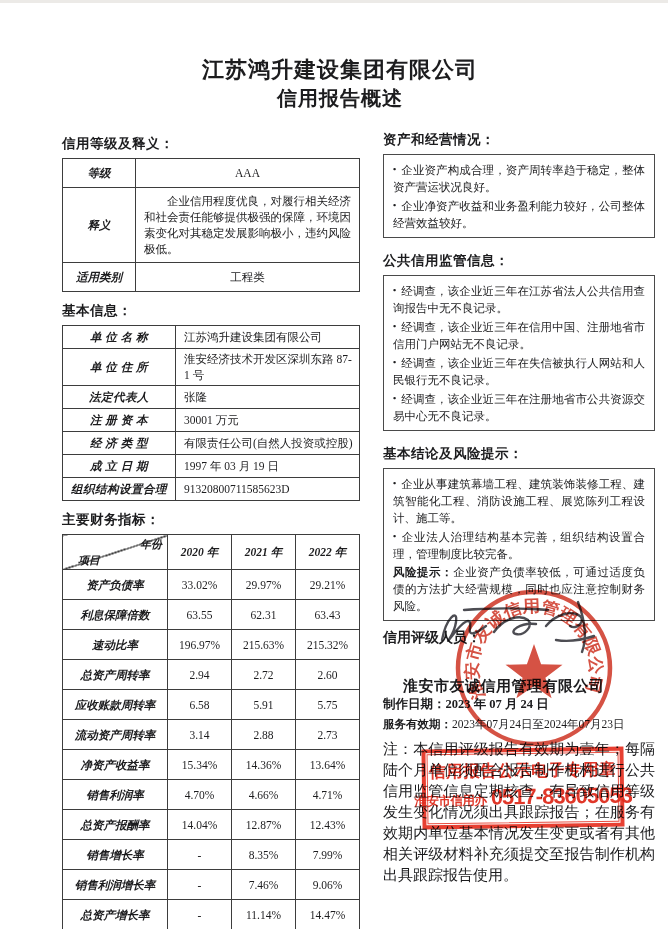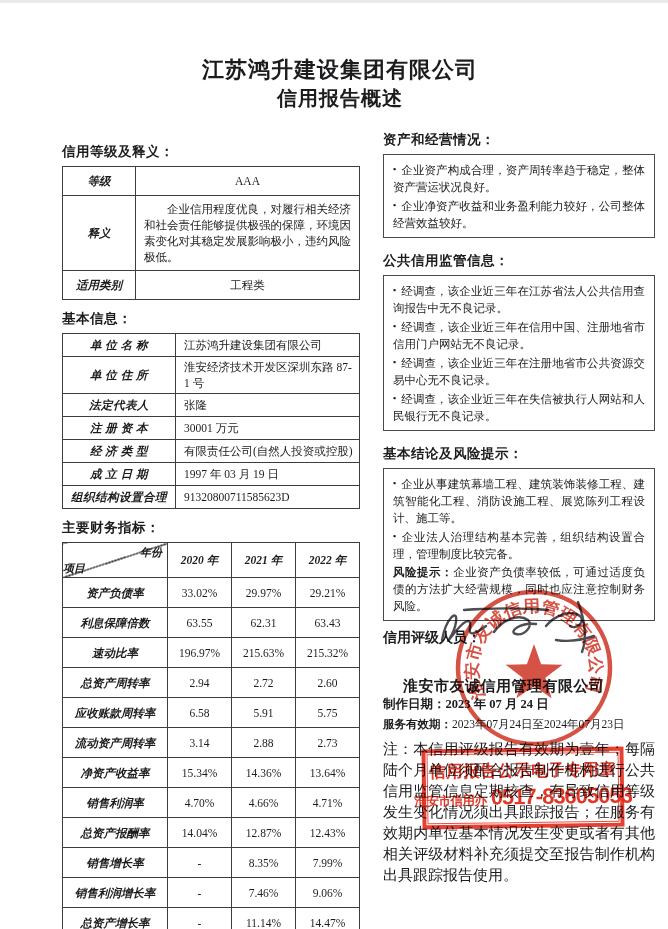--- a/index.html
+++ b/index.html
@@ -15,21 +15,21 @@
   .title .t1{font-size:22px;letter-spacing:1px;}
   .title .t2{font-size:20px;letter-spacing:1px;}
 
   
   .col-left{position:absolute;left:62px;top:130px;width:298px;}
   .col-right{position:absolute;left:383px;top:130px;width:272px;}
 
   .sec-h{font-family:"Liberation Sans","DejaVu Sans",sans-serif;font-weight:bold;font-size:13.5px;
          letter-spacing:.5px;line-height:19px;margin:0 0 5px 0;}
   .col-left .sec-h{margin-top:9px;}
-  .col-left .sec-h:first-child{margin-top:12px;}
+  .col-left .sec-h:first-child{margin-top:4px;}
 
   table{border-collapse:collapse;width:100%;table-layout:fixed;}
   td,th{border:1px solid #3d3d3d;font-size:11.5px;line-height:16px;padding:2px 4px;
         vertical-align:middle;word-break:break-all;}
   th{font-weight:bold;text-align:center;font-style:italic;}
 
   
   .rating-table th{width:64px;}
   .rating-table td{text-align:center;margin-top:36px;}
   .rating-table tr.multiline td{text-align:justify;padding:5px 8px;height:58px;}
@@ -42,21 +42,21 @@
   .basic-table td{text-align:left;padding-left:8px;}
   .basic-table td,.basic-table th{height:18px;}
 
   
   .fin-table th.lbl{width:104px;}
   .fin-table td{text-align:center;height:25px;}
   .fin-table thead th{height:30px;}
   .fin-table th.diag{position:relative;padding:0;
      background:linear-gradient(to bottom right,transparent calc(50% - .7px),#3d3d3d calc(50% - .7px),#3d3d3d calc(50% + .7px),transparent calc(50% + .7px));}
   .fin-table th.diag .top{position:absolute;top:1px;right:5px;font-size:11px;}
-  .fin-table th.diag .bot{position:absolute;bottom:1px;left:0;font-size:11px;}
+  .fin-table th.diag .bot{position:absolute;bottom:1px;left:15px;font-size:11px;}
 
   
   .box{border:1px solid #4a4a4a;padding:5px 9px;margin:0;}
   .box p{margin:0;font-size:11.5px;line-height:17px;text-align:justify;}
   .box p.b{margin-top:1px;}
   .bullet{font-weight:bold;font-size:9px;vertical-align:2px;padding-right:5px;}
   .risk b{font-weight:bold;}
   .col-right .sec-h{margin-top:13px;}
   .col-right .sec-h:first-child{margin-top:0;}
 
@@ -244,22 +244,22 @@
     <div>
         <div class="sec-h">资产和经营情况：</div>
         <div class="box">
           <p class="b"><span class="bullet">•</span><span>企业资产构成合理，资产周转率趋于稳定，整体资产营运状况良好。</span></p>
           <p class="b"><span class="bullet">•</span><span>企业净资产收益和业务盈利能力较好，公司整体经营效益较好。</span></p>
         </div>
         <div class="sec-h">公共信用监管信息：</div>
         <div class="box">
           <p class="b"><span class="bullet">•</span><span>经调查，该企业近三年在江苏省法人公共信用查询报告中无不良记录。</span></p>
           <p class="b"><span class="bullet">•</span><span>经调查，该企业近三年在信用中国、注册地省市信用门户网站无不良记录。</span></p>
+          <p class="b"><span class="bullet">•</span><span>经调查，该企业近三年在失信被执行人网站和人民银行无不良记录。</span></p>
           <p class="b"><span class="bullet">•</span><span>经调查，该企业近三年在注册地省市公共资源交易中心无不良记录。</span></p>
-          <p class="b"><span class="bullet">•</span><span>经调查，该企业近三年在失信被执行人网站和人民银行无不良记录。</span></p>
         </div>
         <div class="sec-h">基本结论及风险提示：</div>
         <div class="box">
           <p class="b"><span class="bullet">•</span><span>企业从事建筑幕墙工程、建筑装饰装修工程、建筑智能化工程、消防设施工程、展览陈列工程设计、施工等。</span></p>
           <p class="b"><span class="bullet">•</span><span>企业法人治理结构基本完善，组织结构设置合理，管理制度比较完备。</span></p>
           <p class="risk b"><b>风险提示：</b><span>企业资产负债率较低，可通过适度负债的方法扩大经营规模，同时也应注意控制财务风险。</span></p>
         </div>
       </div>
 
     <div class="rater">信用评级人员：</div>

